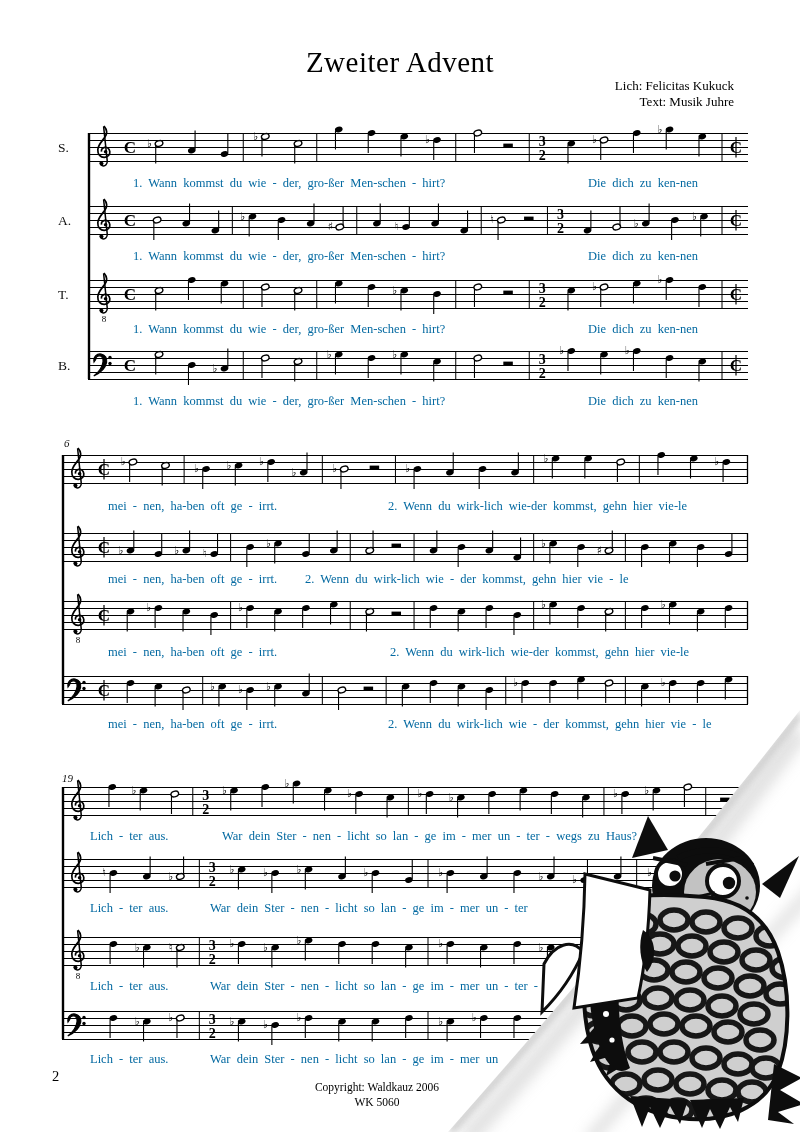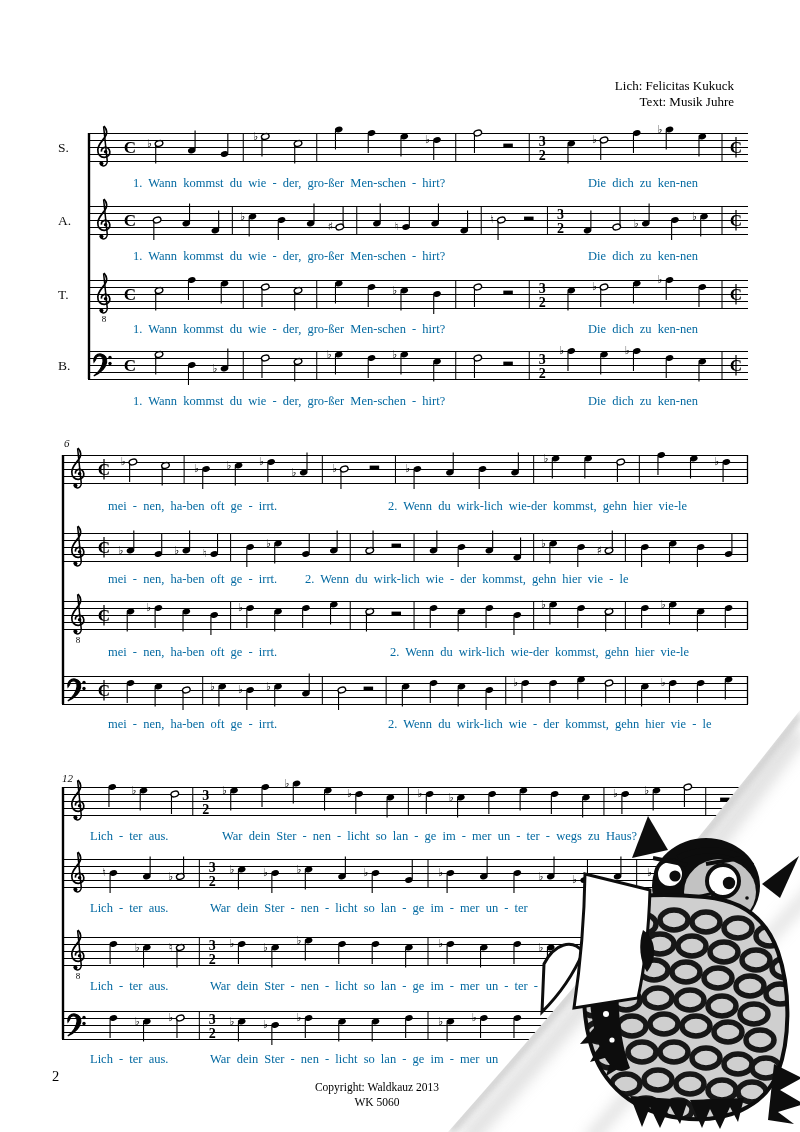--- a/index.html
+++ b/index.html
@@ -17,20 +17,21 @@
           font-size:11.5px;line-height:15px;}
   svg{display:block;}
   #music-layer{position:absolute;left:0;top:0;}
   #overlay{position:absolute;left:380px;top:660px;}
 </style>
 </head>
 <body>
 
 <div class="page">
 
+  <div class="title">Zweiter Advent</div>
 
   <div class="credits">
     <div>Lich: Felicitas Kukuck</div>
     <div>Text: Musik Juhre</div>
   </div>
 
   <svg id="music-layer" width="800" height="1132">
       <line x1="89" y1="133" x2="89" y2="379" stroke="#000" stroke-width="2.4"></line>
       <line x1="88" y1="133.5" x2="748" y2="133.5" stroke="#000" stroke-width="1"></line>
       <line x1="88" y1="140.5" x2="748" y2="140.5" stroke="#000" stroke-width="1"></line>
@@ -792,21 +793,21 @@
       <div class="lyric" style="left: 388px; top: 717px;">2. Wenn du wirk-lich wie - der kommst, gehn hier vie - le</div>
       <span class="mnum" style="left: 64px; top: 437px;">6</span>
       <div class="lyric" style="left: 90px; top: 829px;">Lich - ter aus.</div>
       <div class="lyric" style="left: 222px; top: 829px;">War dein Ster - nen - licht so lan - ge im - mer un - ter - wegs zu Haus?</div>
       <div class="lyric" style="left: 90px; top: 901px;">Lich - ter aus.</div>
       <div class="lyric" style="left: 210px; top: 901px;">War dein Ster - nen - licht so lan - ge im - mer un - ter</div>
       <div class="lyric" style="left: 90px; top: 979px;">Lich - ter aus.</div>
       <div class="lyric" style="left: 210px; top: 979px;">War dein Ster - nen - licht so lan - ge im - mer un - ter -</div>
       <div class="lyric" style="left: 90px; top: 1052px;">Lich - ter aus.</div>
       <div class="lyric" style="left: 210px; top: 1052px;">War dein Ster - nen - licht so lan - ge im - mer un</div>
-      <span class="mnum" style="left: 62px; top: 772px;">12</span>
+      <span class="mnum" style="left: 62px; top: 772px;">19</span>
     </div>
 
   <svg id="overlay" width="420" height="472" viewBox="380 660 420 472">
     <defs>
       <clipPath id="curlClip">
           <path d="M800,710 Q640,915 448,1132 L800,1132 Z"></path>
         </clipPath>
       <filter id="soft" x="-40%" y="-40%" width="180%" height="180%">
           <feGaussianBlur stdDeviation="4"></feGaussianBlur>
         </filter>
@@ -911,17 +912,17 @@
       <path d="M224,252 L252,266 L230,278 L254,292 L228,300 L244,312 L218,308 Z" fill="#0d0d0d"></path>
 
       <path d="M80,284 L92,315 L100,295 L110,316 L120,294 L130,312 L138,288 Z" fill="#0d0d0d"></path>
       <path d="M140,288 L152,316 L160,297 L170,317 L180,295 L188,310 L194,286 Z" fill="#0d0d0d"></path>
     </g>
   </svg>
 
   <div class="pagenum">2</div>
 
   <div class="footer">
-    <div>Copyright: Waldkauz 2013</div>
+    <div>Copyright: Waldkauz 2006</div>
     <div>WK 5060</div>
   </div>
 
 </div>
 
 </body></html>

